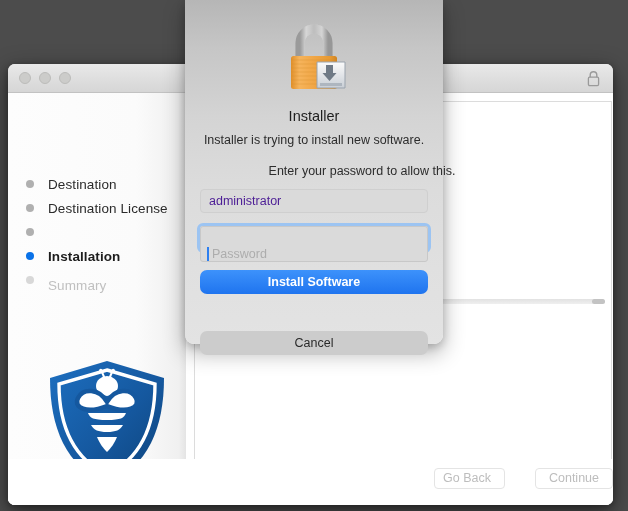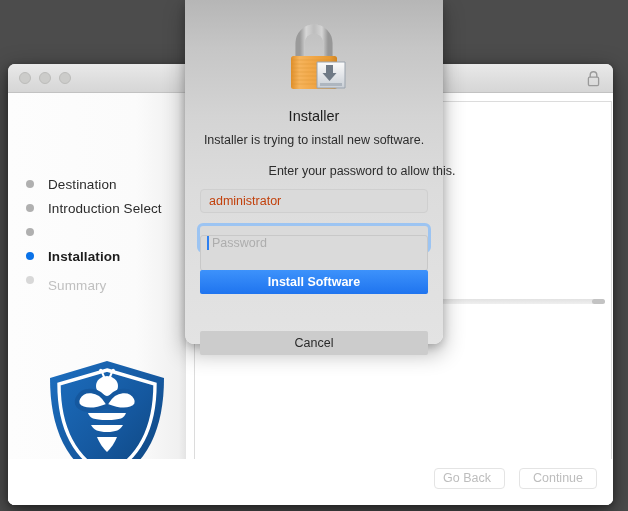--- a/index.html
+++ b/index.html
@@ -162,21 +162,21 @@
     border: 1px solid #e4e4e4;
     border-radius: 4px;
     background: #ffffff;
     color: #bdbdbd;
     font-family: "Liberation Sans", sans-serif;
     font-size: 12.5px;
     padding: 0 13px;
     line-height: 19px;
   }
   #go-back-button  { right: 108px; padding-left: 8px; }
-  #continue-button { right: 16px; text-align: right; }
+  #continue-button { right: 0; text-align: right; }
 
   
   #auth-dialog {
     position: absolute;
     left: 185px;
     top: 0px;
     width: 258px;
     height: 344px;
     border-bottom-left-radius: 9px;
     border-bottom-right-radius: 9px;
@@ -227,64 +227,64 @@
     height: 24px;
     border-radius: 4px;
     font-family: "Liberation Sans", sans-serif;
     font-size: 12.5px;
     padding: 0 8px;
   }
   #username-field {
     top: 189px;
     background: #dadada;
     border: 1px solid #cfcfcf;
-    color: #c2410c;
+    color: #4c1d95;
     line-height: 22px;
   }
 
   #password-field-wrap {
     position: absolute;
     left: 12px;
     top: 223px;
     width: 234px;
     height: 30px;
     border-radius: 6px;
     border: 3px solid #9cc4f2;
     background: #dadada;
     padding: 0;
   }
   #password-field-inner {
     position: absolute;
-    left: 0; top: 9px;
+    left: 0; top: 0;
     width: 228px;
     height: 36px;
     border-radius: 3px;
     border: 1px solid #c8c8c8;
     background: #dadada;
     display: flex;
-    align-items: flex-start;
+    align-items: flex-end;
     padding-left: 6px;
   }
   #password-caret {
     width: 2px;
     height: 14px;
     background: #2d7ff0;
     margin-right: 3px;
   }
   #password-placeholder {
     font-size: 12.5px;
     color: #adadad;
   }
 
   .dialog-btn {
     position: absolute;
     left: 15px;
     width: 228px;
     height: 24px;
-    border-radius: 2px;
+    border-radius: 7px;
     font-family: "Liberation Sans", sans-serif;
     font-size: 12.5px;
     border: none;
     cursor: default;
   }
   #install-software-button {
     top: 270px;
     background: linear-gradient(to bottom, #3d92fb 0%, #2e83f5 50%, #1f74ef 100%);
     color: #ffffff;
     font-weight: bold;
@@ -320,21 +320,21 @@
     <div id="window-body">
 
       <div id="sidebar">
         <ul id="steps">
           <li class="step">
             <span class="step-bullet"></span>
             <span class="step-label">Destination</span>
           </li>
           <li class="step">
             <span class="step-bullet"></span>
-            <span class="step-label">Introduction Select</span>
+            <span class="step-label">Destination License</span>
           </li>
           <li class="step">
             <span class="step-bullet"></span>
           </li>
           <li class="step current">
             <span class="step-bullet"></span>
             <span class="step-label">Installation</span>
           </li>
           <li class="step upcoming">
             <span class="step-bullet"></span>

